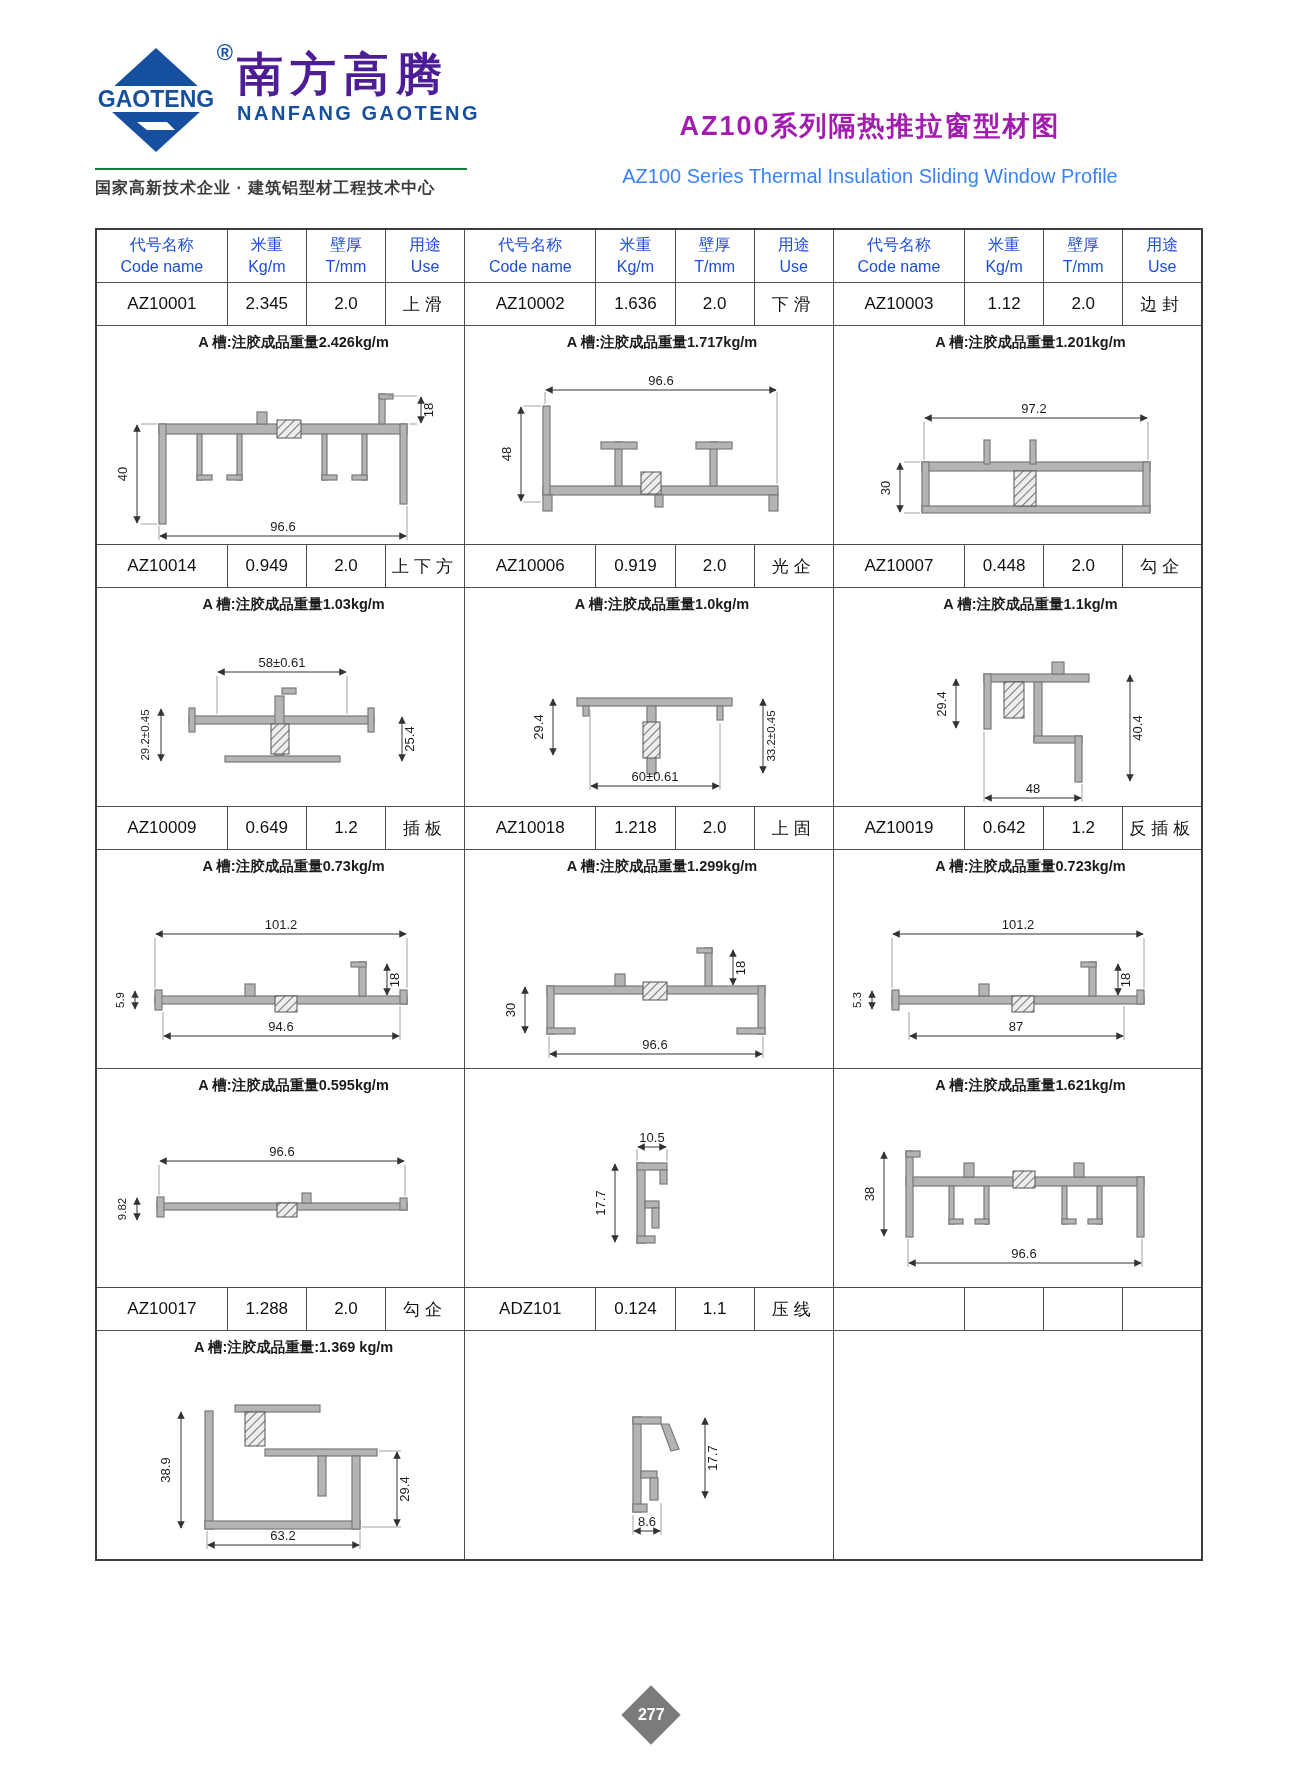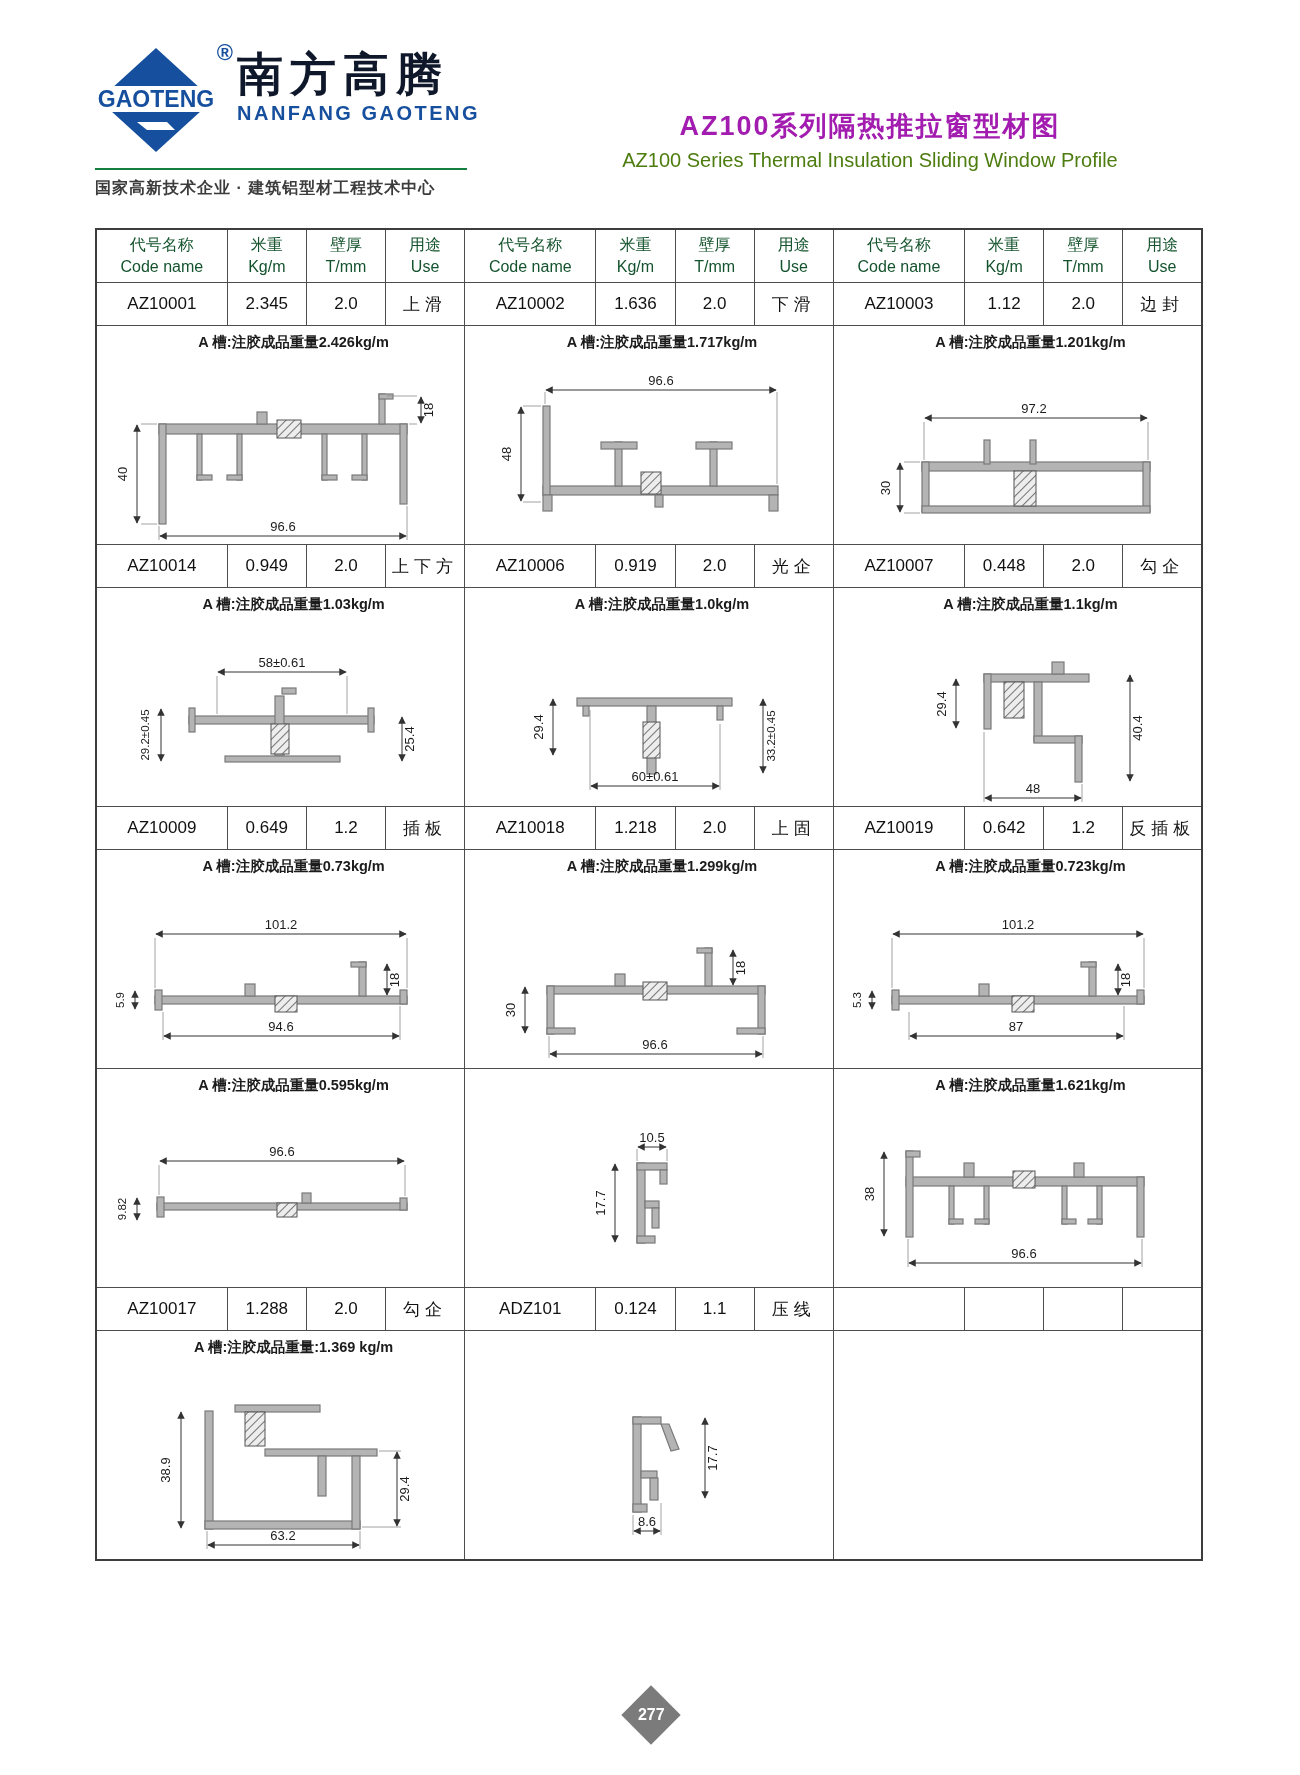--- a/index.html
+++ b/index.html
@@ -4,32 +4,32 @@
 <style>
   html,body{margin:0;padding:0;background:#fff;}
   .page{position:relative;width:1300px;height:1775px;background:#fff;overflow:hidden;
         font-family:"Liberation Sans","DejaVu Sans",sans-serif;color:#222;}
   
   .hdr{position:absolute;top:44px;left:95px;right:95px;}
   .logo-row{display:flex;align-items:flex-start;}
   .logo-wrap{position:relative;width:122px;height:112px;flex:0 0 auto;}
   .reg{position:absolute;top:-4px;right:-16px;color:#164f9e;font-size:22px;font-weight:bold;}
   .brand{margin-left:20px;padding-top:6px;}
-  .brand-cn{font-size:46px;font-weight:bold;color:#0f172a;letter-spacing:7px;line-height:1.05;}
+  .brand-cn{font-size:46px;font-weight:bold;color:#4c1d95;letter-spacing:7px;line-height:1.05;}
   .brand-en{font-size:20px;font-weight:bold;color:#164f9e;letter-spacing:2.5px;margin-top:4px;}
   .tagline{margin-top:12px;width:372px;border-top:2px solid #15803d;padding-top:8px;
            font-size:16px;font-weight:bold;color:#3c3c3c;letter-spacing:1px;}
   .titles{position:absolute;top:64px;right:0;width:670px;text-align:center;}
   .title-cn{font-size:27px;font-weight:bold;color:#a21caf;letter-spacing:2px;}
-  .title-en{font-size:20px;color:#4d7c0f;margin-top:5px;}
+  .title-en{font-size:20px;color:#3b82f6;margin-top:21px;}
   
   .cat{position:absolute;top:228px;left:95px;border-collapse:collapse;table-layout:fixed;
        width:1108px;border:2px solid #3d3d3d;}
   .cat th,.cat td{border:1.5px solid #4d4d4d;padding:0;}
-  .cat th{height:52px;font-weight:normal;font-size:16px;color:#14532d;line-height:1.35;}
+  .cat th{height:52px;font-weight:normal;font-size:16px;color:#1d4ed8;line-height:1.35;}
   td.cc{height:42px;text-align:center;font-size:17px;color:#111;}
   td.cc.use{letter-spacing:5px;}
   td.draw-cell{vertical-align:top;background:#fff;}
   .dlabel{text-align:center;font-size:14.5px;font-weight:bold;color:#1c1c1c;padding-top:7px;height:21px;padding-left:26px;}
   .dwrap{width:100%;}
   .dwrap svg{display:block;margin:0 auto;}
   
   .profile{fill:#b4b4b4;stroke:#7a7a7a;stroke-width:1.2;}
   .hatch{fill:url(#hatchpat);stroke:#555;stroke-width:1;}
   .dim{stroke:#333;stroke-width:1;}

